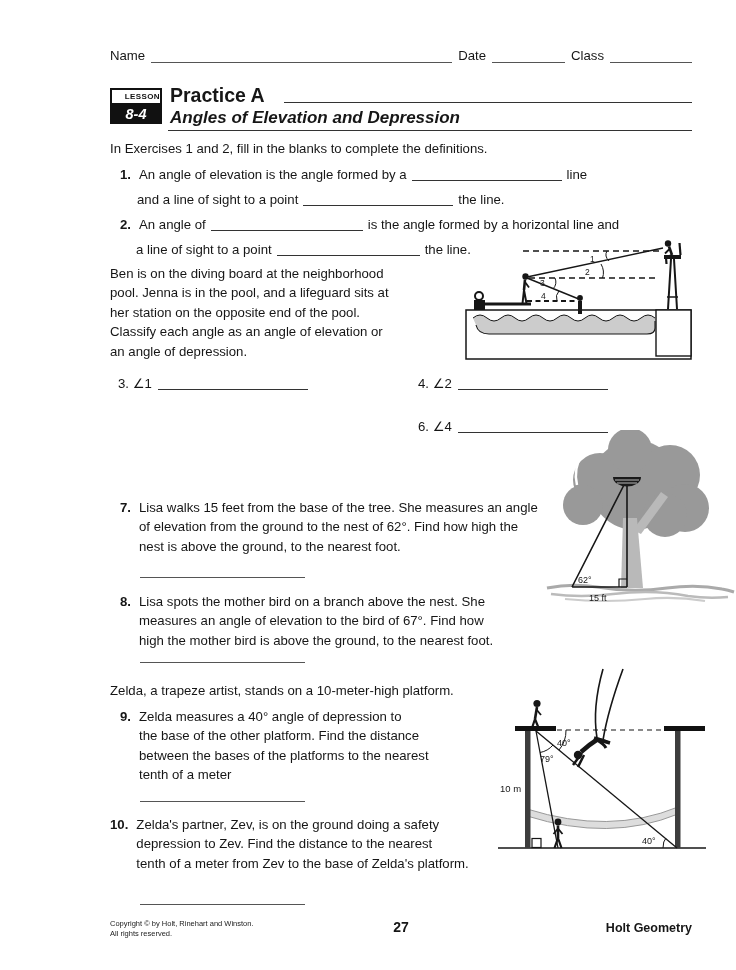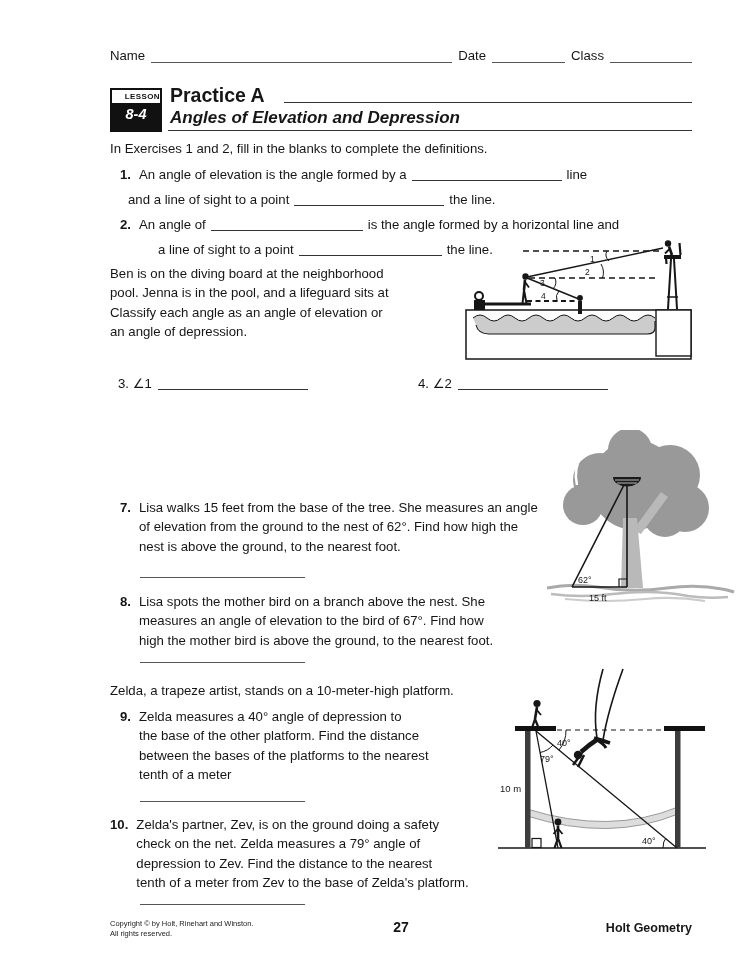--- a/index.html
+++ b/index.html
@@ -13,21 +13,21 @@
   .hline{border-bottom:1.3px solid #555;height:15px;margin:0 6px}
   .blank{display:inline-block;border-bottom:1.3px solid #333;height:12px;vertical-align:-2px;margin:0 5px}
   .ansline{position:absolute;border-top:1.3px solid #555;height:0}
   .qflex{display:flex}
   .qflex .num{font-weight:bold;margin-right:8px;white-space:nowrap}
   .exline{height:25px;white-space:nowrap}
   .exnum{font-weight:bold;margin-right:8px}
   .badge-top{border:2.5px solid #111;background:#fff;color:#111;font-size:8px;font-weight:bold;
              text-align:right;padding:2px 0;letter-spacing:.4px}
   .badge-num{background:#111;color:#fff;font-weight:bold;font-style:italic;font-size:14.5px;
-             text-align:center;padding:1px 0 10px}
+             text-align:center;padding:1px 0 2px}
   .rule{border-top:1.2px solid #333;height:0}
   svg text{font-family:"Liberation Sans",sans-serif;fill:#161616}
   .classify-item .blank{margin-left:6px}
 </style>
 </head>
 <body>
 
 <div class="page">
 
   <div class="abs" style="left:110px;top:48px;right:44px;display:flex;align-items:flex-end;font-size:13.2px">
@@ -47,37 +47,38 @@
   <div class="abs rule" style="left:284px;top:102px;right:44px"></div>
   <div class="abs" style="left:170px;top:108px;font-size:17px;font-weight:bold;font-style:italic">Angles of Elevation and Depression</div>
   <div class="abs rule" style="left:168px;top:130px;right:44px"></div>
 
   <div class="abs txt bold" style="left:110px;top:139px">In Exercises 1 and 2, fill in the blanks to complete the definitions.</div>
 
   <div class="abs txt" style="left:120px;top:165px">
     <div class="exline">
       <span class="exnum">1.</span><span>An angle of elevation is the angle formed by a</span><span class="blank" style="width:150px"></span><span>line</span>
     </div>
-    <div class="exline" style="margin-left:8px">
+    <div class="exline" style="margin-left:17px">
       <span>and a line of sight to a point</span><span class="blank" style="width:150px"></span><span>the line.</span>
     </div>
   </div>
 
   <div class="abs txt" style="left:120px;top:215px">
     <div class="exline">
       <span class="exnum">2.</span><span>An angle of</span><span class="blank" style="width:152px"></span><span>is the angle formed by a horizontal line and</span>
     </div>
-    <div class="exline" style="margin-left:38px">
+    <div class="exline" style="margin-left:16px">
       <span>a line of sight to a point</span><span class="blank" style="width:143px"></span><span>the line.</span>
     </div>
   </div>
 
   <div class="abs txt bold nowrap" style="left:110px;top:264px;width:360px">
     <div>Ben is on the diving board at the neighborhood</div>
     <div>pool. Jenna is in the pool, and a lifeguard sits at</div>
+    <div>her station on the opposite end of the pool.</div>
     <div>Classify each angle as an angle of elevation or</div>
     <div>an angle of depression.</div>
   </div>
 
   <div class="abs" style="left:463px;top:237px">
     <svg width="235" height="126" viewBox="0 0 235 126">
       <rect x="3" y="73" width="225" height="49" fill="#fff" stroke="#161616" stroke-width="1.5"></rect>
       <path d="M10,81 q7,-6 14,0 q7,6 14,0 q7,-6 14,0 q7,6 14,0 q7,-6 14,0 q7,6 14,0 q7,-6 14,0 q7,6 14,0 q7,-6 14,0 q7,6 14,0 q7,-6 14,0 q7,6 14,0 q7,-6 14,0 L192,91 Q192,97 184,97 L26,97 Q15,97 13,88 Z" fill="#cccccc"></path>
       <path d="M10,81 q7,-6 14,0 q7,6 14,0 q7,-6 14,0 q7,6 14,0 q7,-6 14,0 q7,6 14,0 q7,-6 14,0 q7,6 14,0 q7,-6 14,0 q7,6 14,0 q7,-6 14,0 q7,6 14,0 q7,-6 14,0" fill="none" stroke="#161616" stroke-width="1"></path>
       <path d="M192,84 L192,91 Q192,97 184,97 L26,97 Q15,97 13,88" fill="none" stroke="#161616" stroke-width="1.1"></path>
@@ -130,20 +131,24 @@
     </svg>
   </div>
 
   <div class="abs txt classify-item" style="left:118px;top:374px">
     <span class="bold">3.</span>
     <span>∠1</span><span class="blank" style="width:150px"></span>
   </div>
   <div class="abs txt classify-item" style="left:418px;top:374px">
     <span class="bold">4.</span>
     <span>∠2</span><span class="blank" style="width:150px"></span>
+  </div>
+  <div class="abs txt classify-item" style="left:418px;top:417px">
+    <span class="bold">6.</span>
+    <span>∠4</span><span class="blank" style="width:150px"></span>
   </div>
 
   <div class="abs txt nowrap" style="left:110px;top:455px">
   </div>
 
   <div class="abs txt qflex nowrap" style="left:120px;top:498px">
     <div class="num">7.</div>
     <div>
       <div>Lisa walks 15 feet from the base of the tree. She measures an angle</div>
       <div>of elevation from the ground to the nest of 62°. Find how high the</div>
@@ -242,21 +247,20 @@
       <text x="46" y="94" font-size="9">79°</text>
       <text x="148" y="176" font-size="9">40°</text>
       <text x="6" y="124" font-size="9.5">10 m</text>
     </svg>
   </div>
 
   <div class="abs txt qflex nowrap" style="left:110px;top:815px">
     <div class="num">10.</div>
     <div>
       <div>Zelda's partner, Zev, is on the ground doing a safety</div>
-      <div>check on the net. Zelda measures a 79° angle of</div>
       <div>depression to Zev. Find the distance to the nearest</div>
       <div>tenth of a meter from Zev to the base of Zelda's platform.</div>
     </div>
   </div>
   <div class="ansline" style="left:140px;top:904px;width:165px"></div>
 
   <div class="abs" style="left:110px;top:919px;font-size:7.5px;line-height:9.5px;color:#222">
     <div>Copyright © by Holt, Rinehart and Winston.</div>
     <div>All rights reserved.</div>
   </div>

